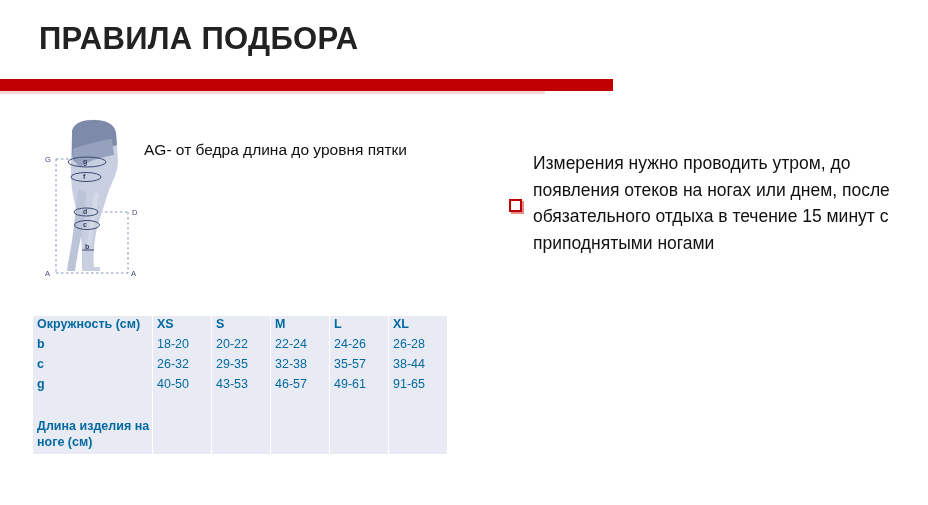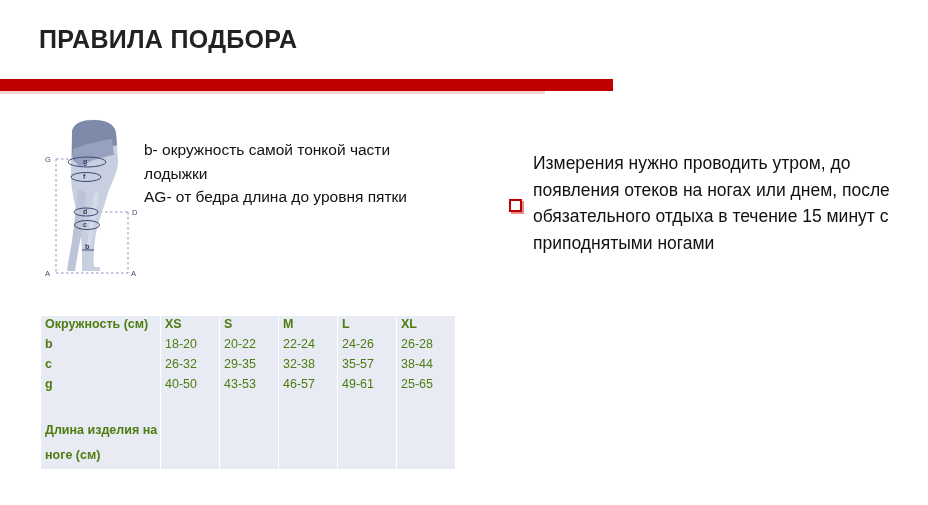--- a/index.html
+++ b/index.html
@@ -14,21 +14,21 @@
     overflow: hidden;
     font-family: "Liberation Sans", "DejaVu Sans", sans-serif;
     color: #1a1a1a;
   }
 
   
   .slide-title {
     position: absolute;
     left: 39px;
     top: 19px;
-    font-size: 25px;
+    font-size: 31px;
     font-weight: bold;
     letter-spacing: 0.3px;
     color: #222222;
     white-space: nowrap;
     line-height: 40px;
   }
 
   
   .title-rule {
     position: absolute;
@@ -91,26 +91,26 @@
   }
   .bullet-text {
     font-size: 17.5px;
     line-height: 26.5px;
     color: #111111;
   }
 
   
   .size-table {
     position: absolute;
-    left: 41px;
+    left: 33px;
     top: 316px;
     width: 384px;
     border-collapse: collapse;
     font-size: 12.5px;
-    color: #4d7c0f;
+    color: #0369a1;
     table-layout: fixed;
     padding-left: 20px;
   }
   .size-table td, .size-table th {
     background: #e8ebf3;
     border-right: 1.5px solid #ffffff;
     padding: 1px 0 1px 4px;
     text-align: left;
     vertical-align: top;
     font-weight: normal;
@@ -123,21 +123,21 @@
   .size-table .col-label { width: 115px; }
   .size-table .col-size  { width: 54px; }
   .size-table th, .size-table td.bold {
     font-weight: bold;
   }
   .size-table tr.spacer td {
     height: 19px;
   }
   .size-table tr.tall td {
     height: 35px;
-    line-height: 25px;
+    line-height: 16px;
     margin-top: 36px;
   }
 </style>
 </head>
 <body>
 
 <div class="slide-title">ПРАВИЛА ПОДБОРА</div>
 
 <div class="title-rule"></div>
 <div class="title-rule-shadow"></div>
@@ -188,21 +188,20 @@
     <g font-family="Liberation Sans, sans-serif" font-size="7.5" fill="#3b4a72">
       <text x="7" y="47">G</text>
       <text x="94" y="100">D</text>
       <text x="7" y="161">A</text>
       <text x="93" y="161">A</text>
     </g>
   </svg>
 </div>
 
 <div class="legend-text">
-  <div class="line">b- окружность самой тонкой части лодыжки</div>
   <div class="line">AG- от бедра длина до уровня пятки</div>
 </div>
 
 <div class="bullet-block">
   <span class="bullet-marker"></span>
   <span class="bullet-text">Измерения нужно проводить утром, до появления отеков на ногах или днем, после обязательного отдыха в течение 15 минут с приподнятыми ногами</span>
 </div>
 
 <table class="size-table">
   <thead>
@@ -231,21 +230,21 @@
       <td class="col-size">32-38</td>
       <td class="col-size">35-57</td>
       <td class="col-size">38-44</td>
     </tr>
     <tr>
       <td class="col-label bold">g</td>
       <td class="col-size">40-50</td>
       <td class="col-size">43-53</td>
       <td class="col-size">46-57</td>
       <td class="col-size">49-61</td>
-      <td class="col-size">25-65</td>
+      <td class="col-size">91-65</td>
     </tr>
     <tr class="spacer">
       <td class="col-label"></td>
       <td class="col-size"></td>
       <td class="col-size"></td>
       <td class="col-size"></td>
       <td class="col-size"></td>
       <td class="col-size"></td>
     </tr>
     <tr class="tall">

